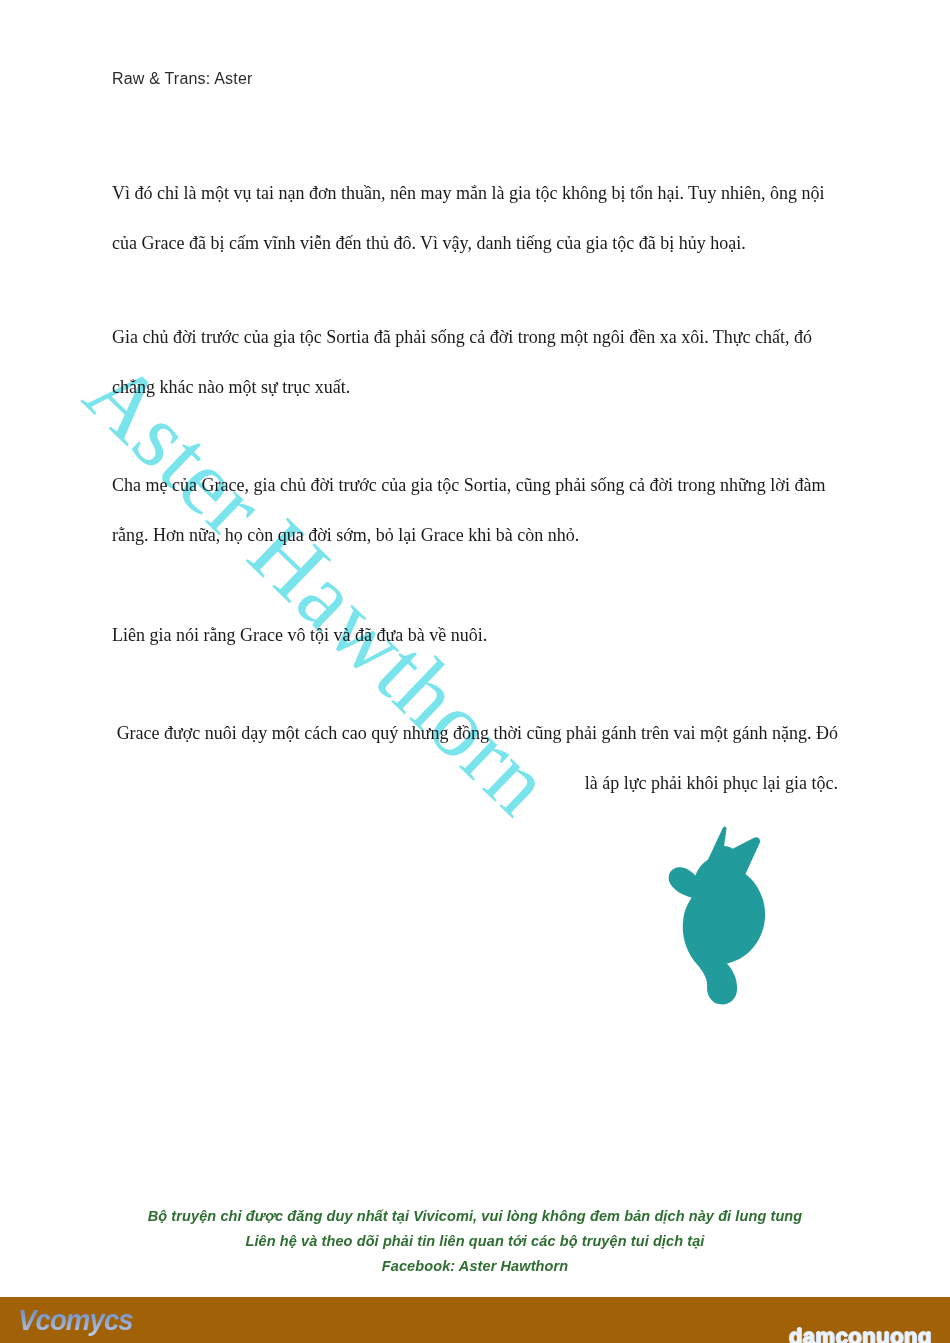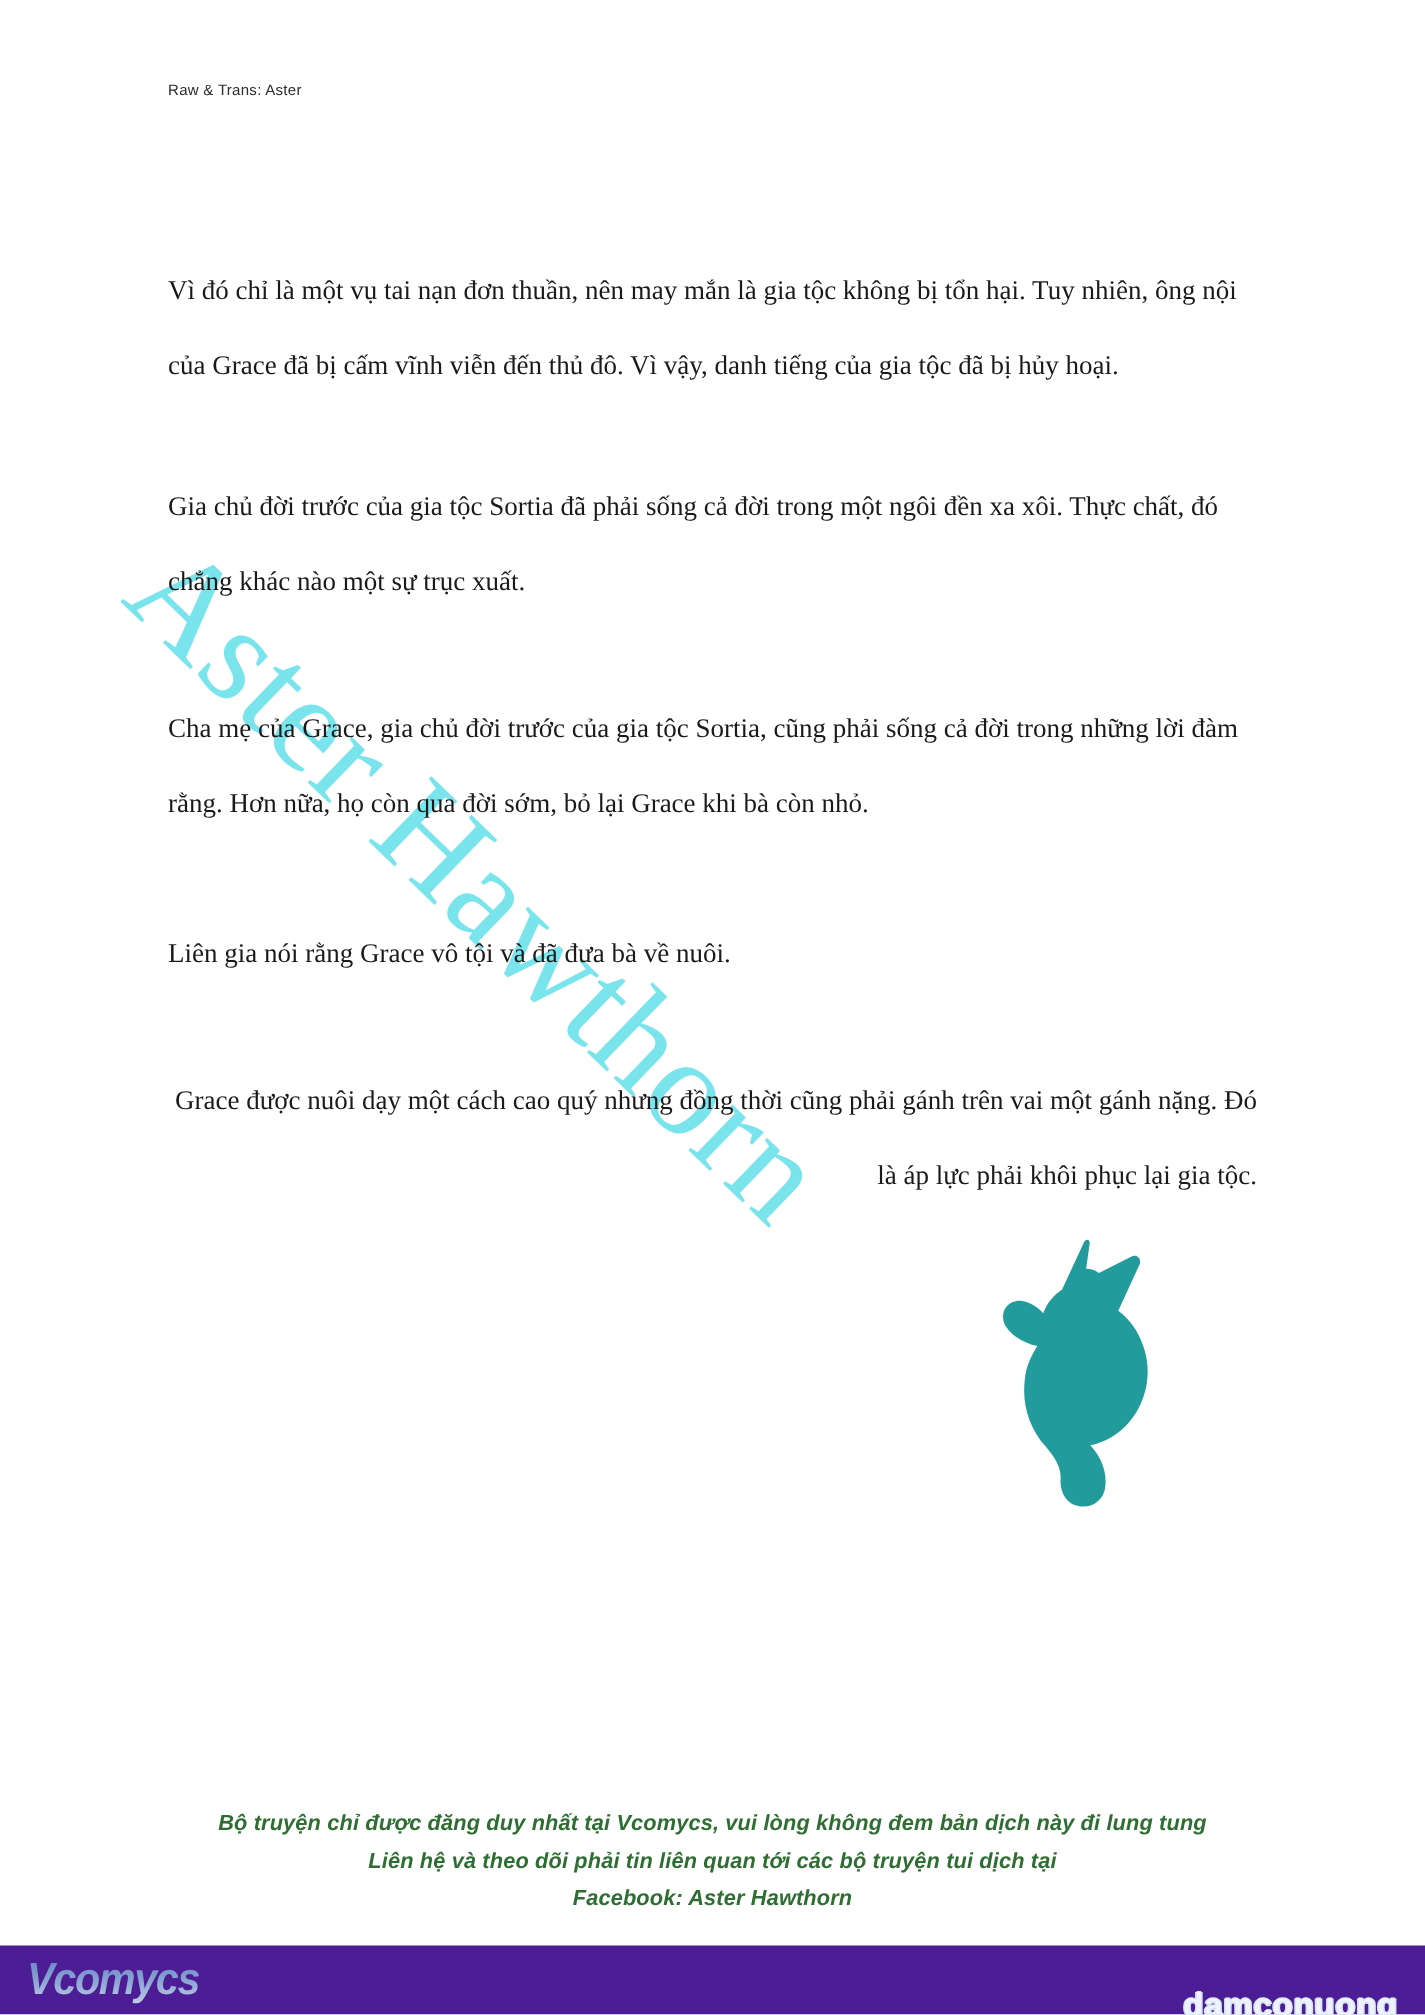--- a/index.html
+++ b/index.html
@@ -19,23 +19,23 @@
     position: absolute;
     inset: 0;
     background: #ffffff;
     overflow: hidden;
   }
 
   
   .doc-header {
     position: absolute;
     left: 112px;
-    top: 55px;
-    font-family: "Liberation Sans", sans-serif;
-    font-size: 10px;
+    top: 70px;
+    font-family: "Liberation Sans", sans-serif;
+    font-size: 16px;
     color: #2b2b2b;
     letter-spacing: 0.2px;
     white-space: nowrap;
   }
 
   
   .content {
     position: absolute;
     left: 112px;
     top: 168px;
@@ -111,21 +111,21 @@
     letter-spacing: 0.1px;
   }
 
   
   .bottom-bar {
     position: absolute;
     left: 0;
     right: 0;
     bottom: 0;
     height: 46px;
-    background: #4c1d95;
+    background: #a16207;
     z-index: 5;
   }
   .brand-logo {
     position: absolute;
     left: 18px;
     top: 6px;
     font-family: "Liberation Sans", sans-serif;
     font-size: 30px;
     font-weight: bold;
     font-style: italic;
@@ -201,21 +201,21 @@
 
   <div class="content">
     <p class="para p1">Vì đó chỉ là một vụ tai nạn đơn thuần, nên may mắn là gia tộc không bị tổn hại. Tuy nhiên, ông nội của Grace đã bị cấm vĩnh viễn đến thủ đô. Vì vậy, danh tiếng của gia tộc đã bị hủy hoại.</p>
     <p class="para p2">Gia chủ đời trước của gia tộc Sortia đã phải sống cả đời trong một ngôi đền xa xôi. Thực chất, đó chẳng khác nào một sự trục xuất.</p>
     <p class="para p3">Cha mẹ của Grace, gia chủ đời trước của gia tộc Sortia, cũng phải sống cả đời trong những lời đàm rằng. Hơn nữa, họ còn qua đời sớm, bỏ lại Grace khi bà còn nhỏ.</p>
     <p class="para p4">Liên gia nói rằng Grace vô tội và đã đưa bà về nuôi.</p>
     <p class="para p5">Grace được nuôi dạy một cách cao quý nhưng đồng thời cũng phải gánh trên vai một gánh nặng. Đó là áp lực phải khôi phục lại gia tộc.</p>
   </div>
 
   <div class="note">
-    <div class="note-line">Bộ truyện chỉ được đăng duy nhất tại Vcomycs, vui lòng không đem bản dịch này đi lung tung</div>
+    <div class="note-line">Bộ truyện chỉ được đăng duy nhất tại Vivicomi, vui lòng không đem bản dịch này đi lung tung</div>
     <div class="note-line">Liên hệ và theo dõi phải tin liên quan tới các bộ truyện tui dịch tại</div>
     <div class="note-line">Facebook: Aster Hawthorn</div>
   </div>
 
   <div class="bottom-bar">
     <div class="brand-logo">Vcomycs</div>
     <div class="site-mark">damconuong</div>
   </div>
 
 </div>

